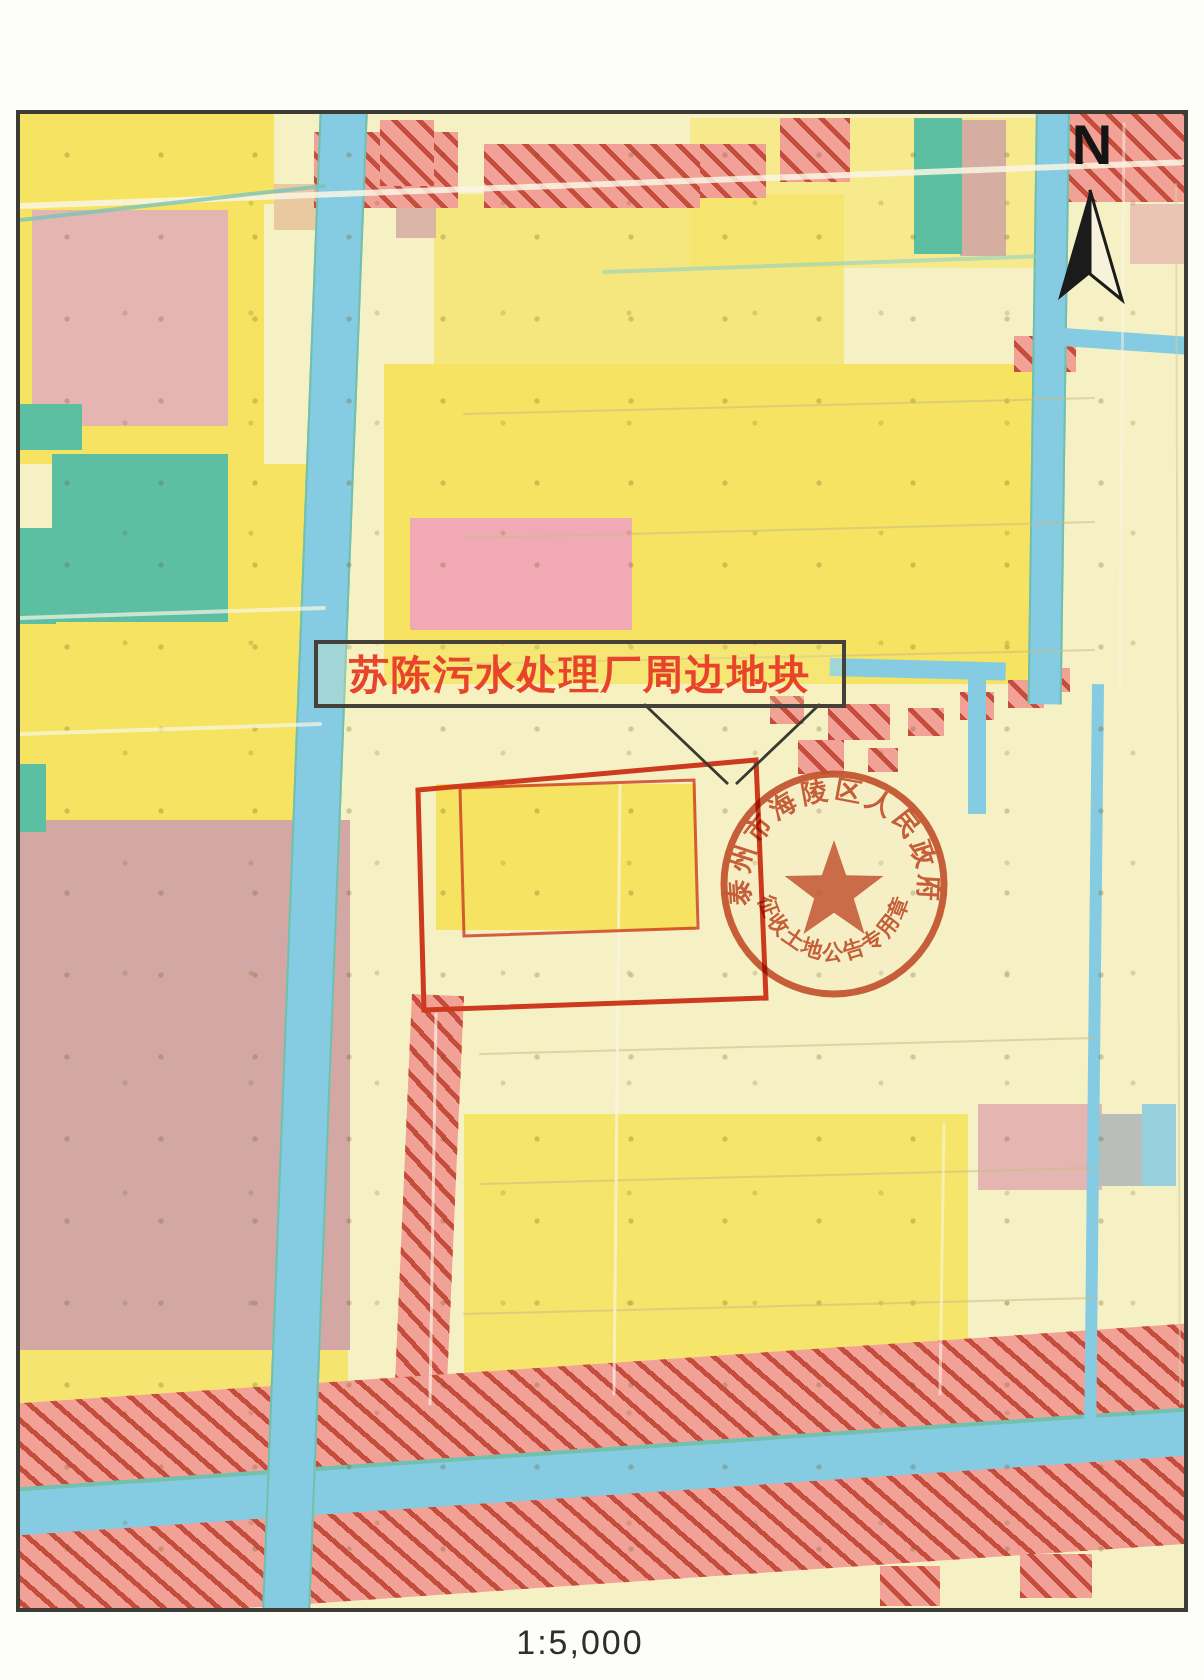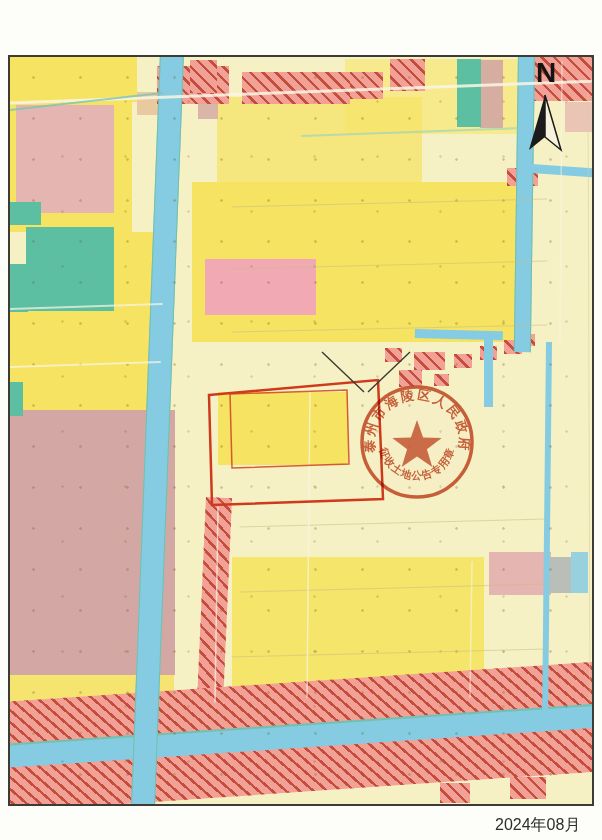--- a/index.html
+++ b/index.html
@@ -148,17 +148,20 @@
         </defs>
         <text class="sealtext" style="fill:var(--sealRed);font-size:13px;letter-spacing:2.5px">
           <textPath href="#sealTopArc" startOffset="50%" text-anchor="middle">泰州市海陵区人民政府</textPath>
         </text>
         <text class="sealtext" style="fill:var(--sealRed);font-size:10.5px;letter-spacing:1px">
           <textPath href="#sealBottomArc" startOffset="50%" text-anchor="middle">征收土地公告专用章</textPath>
         </text>
       </g>
     </svg>
 
+    <div id="area-label">
+      <span>苏陈污水处理厂周边地块</span>
+    </div>
     <div id="north-n">N</div>
   </div>
 
-  <div id="footer-date">2024年08月</div>
+  <div id="footer-scale">1:5,000</div>
 </div>
 
 </body></html>

